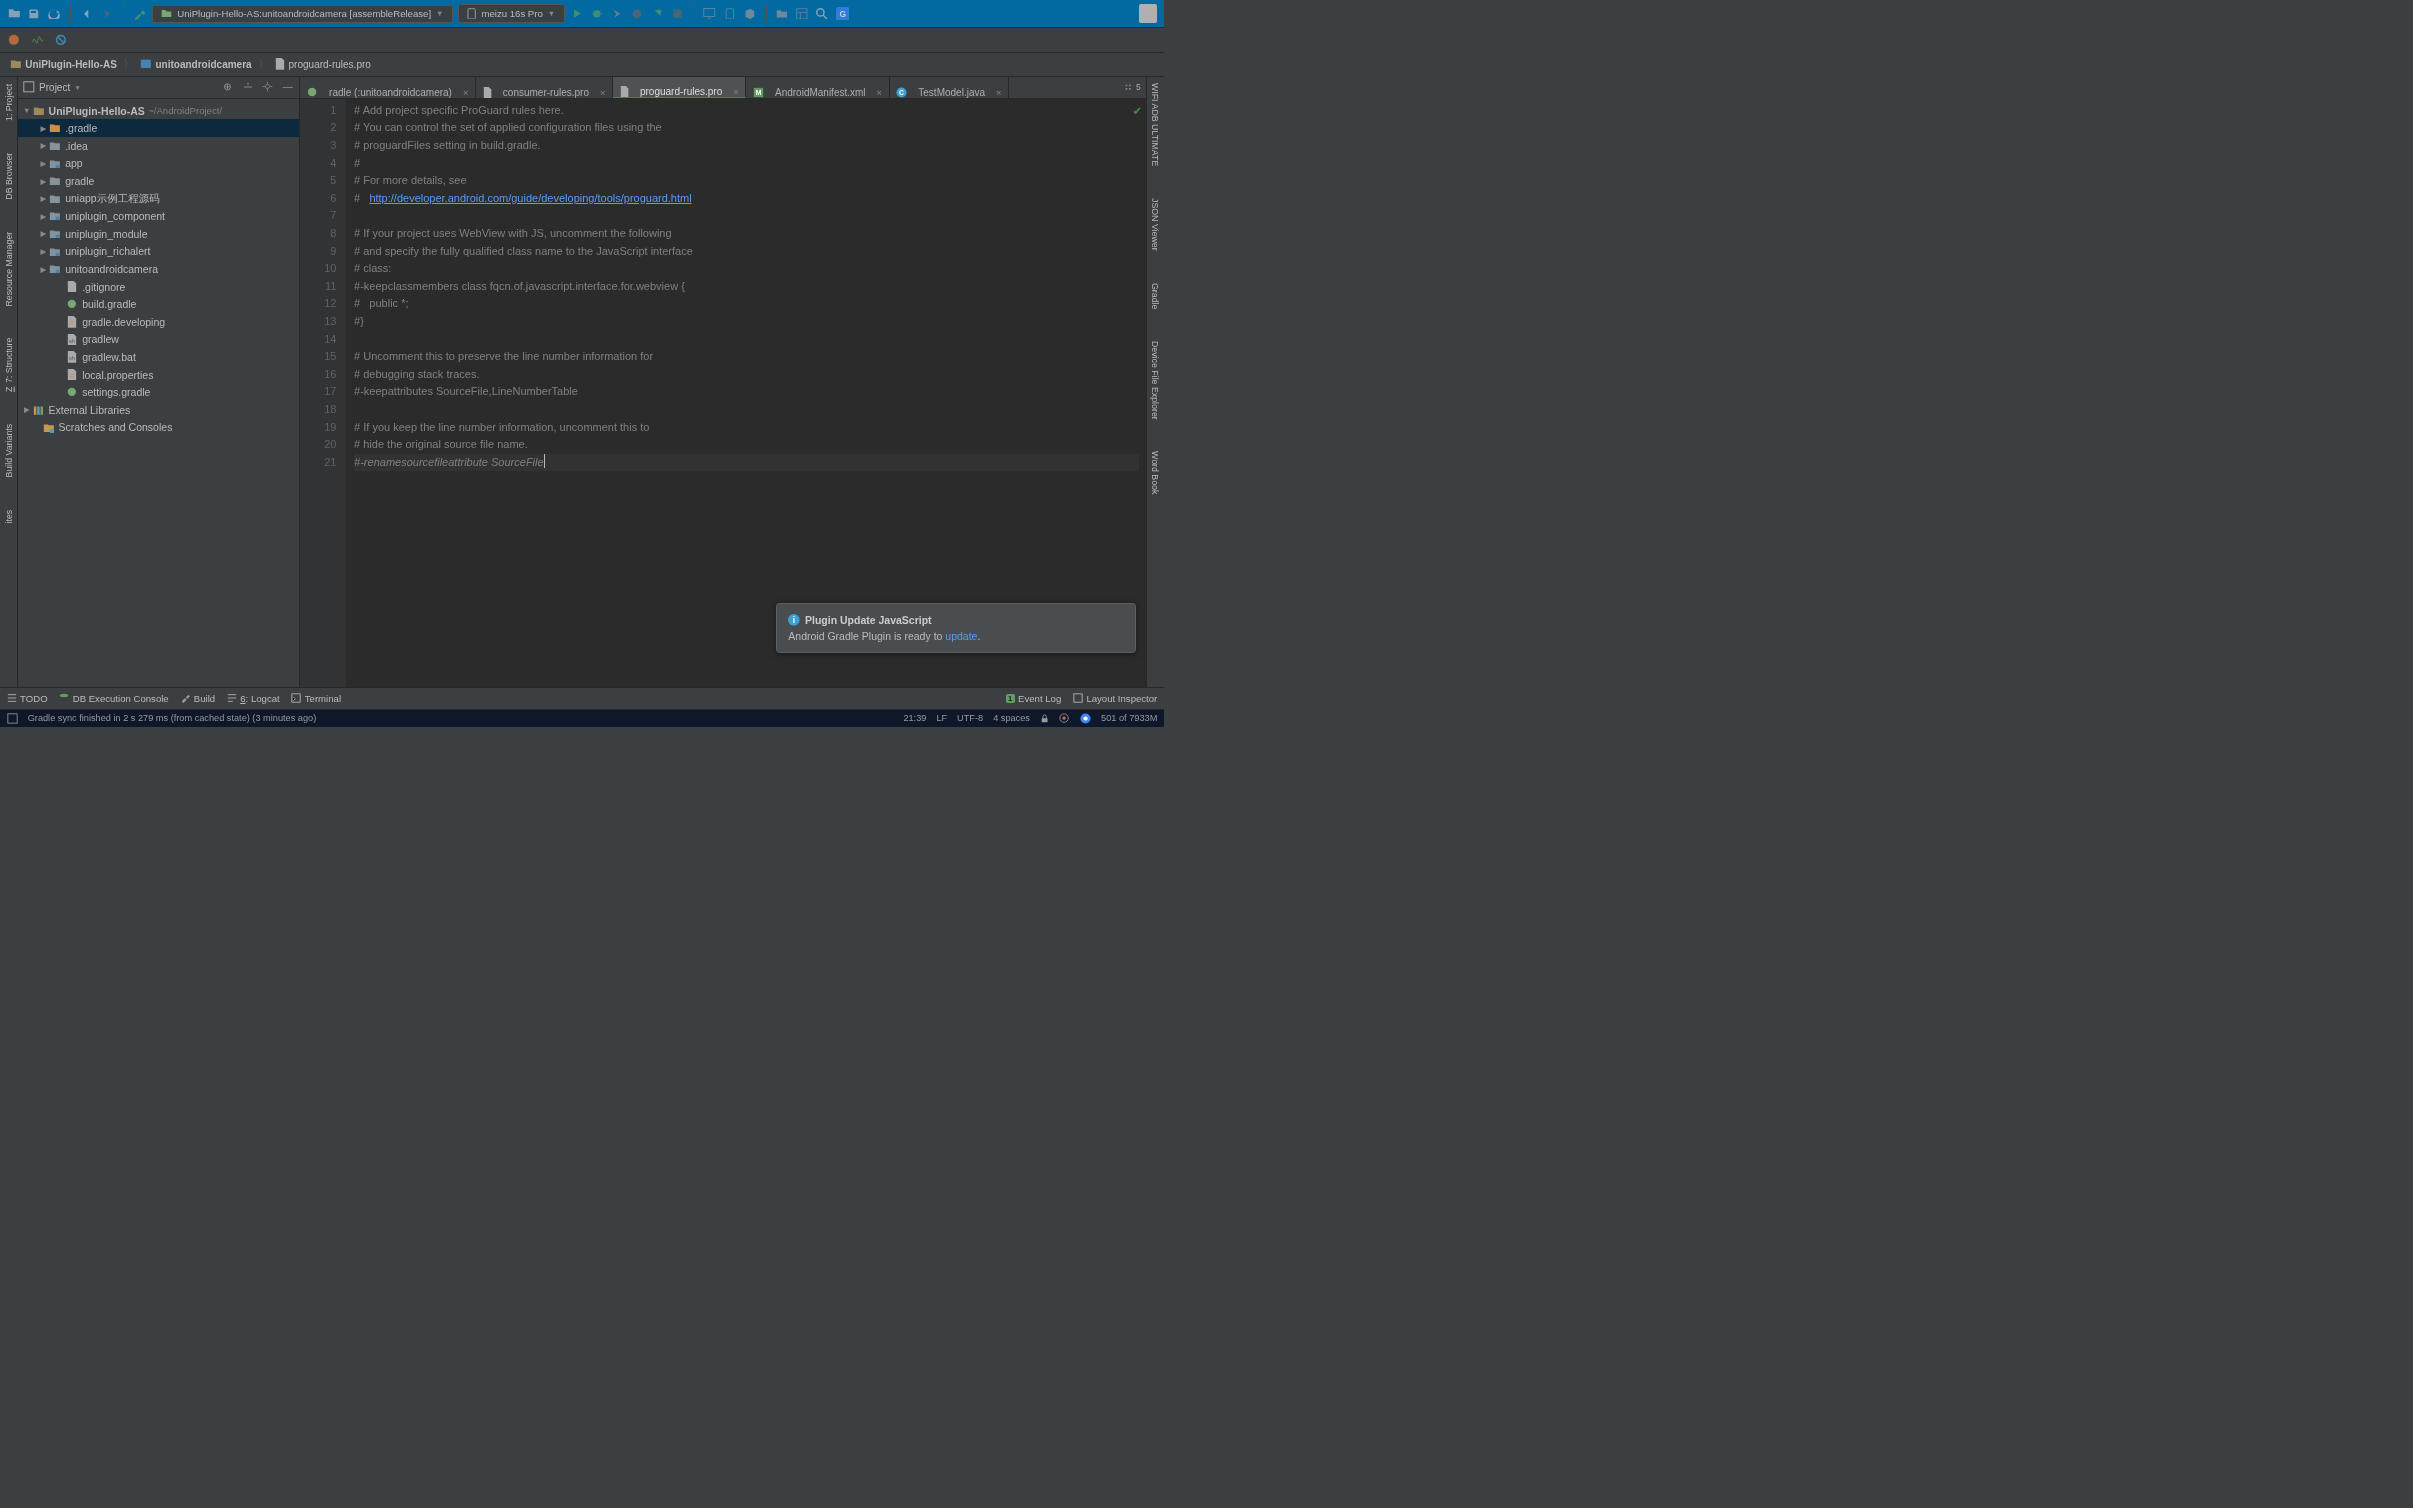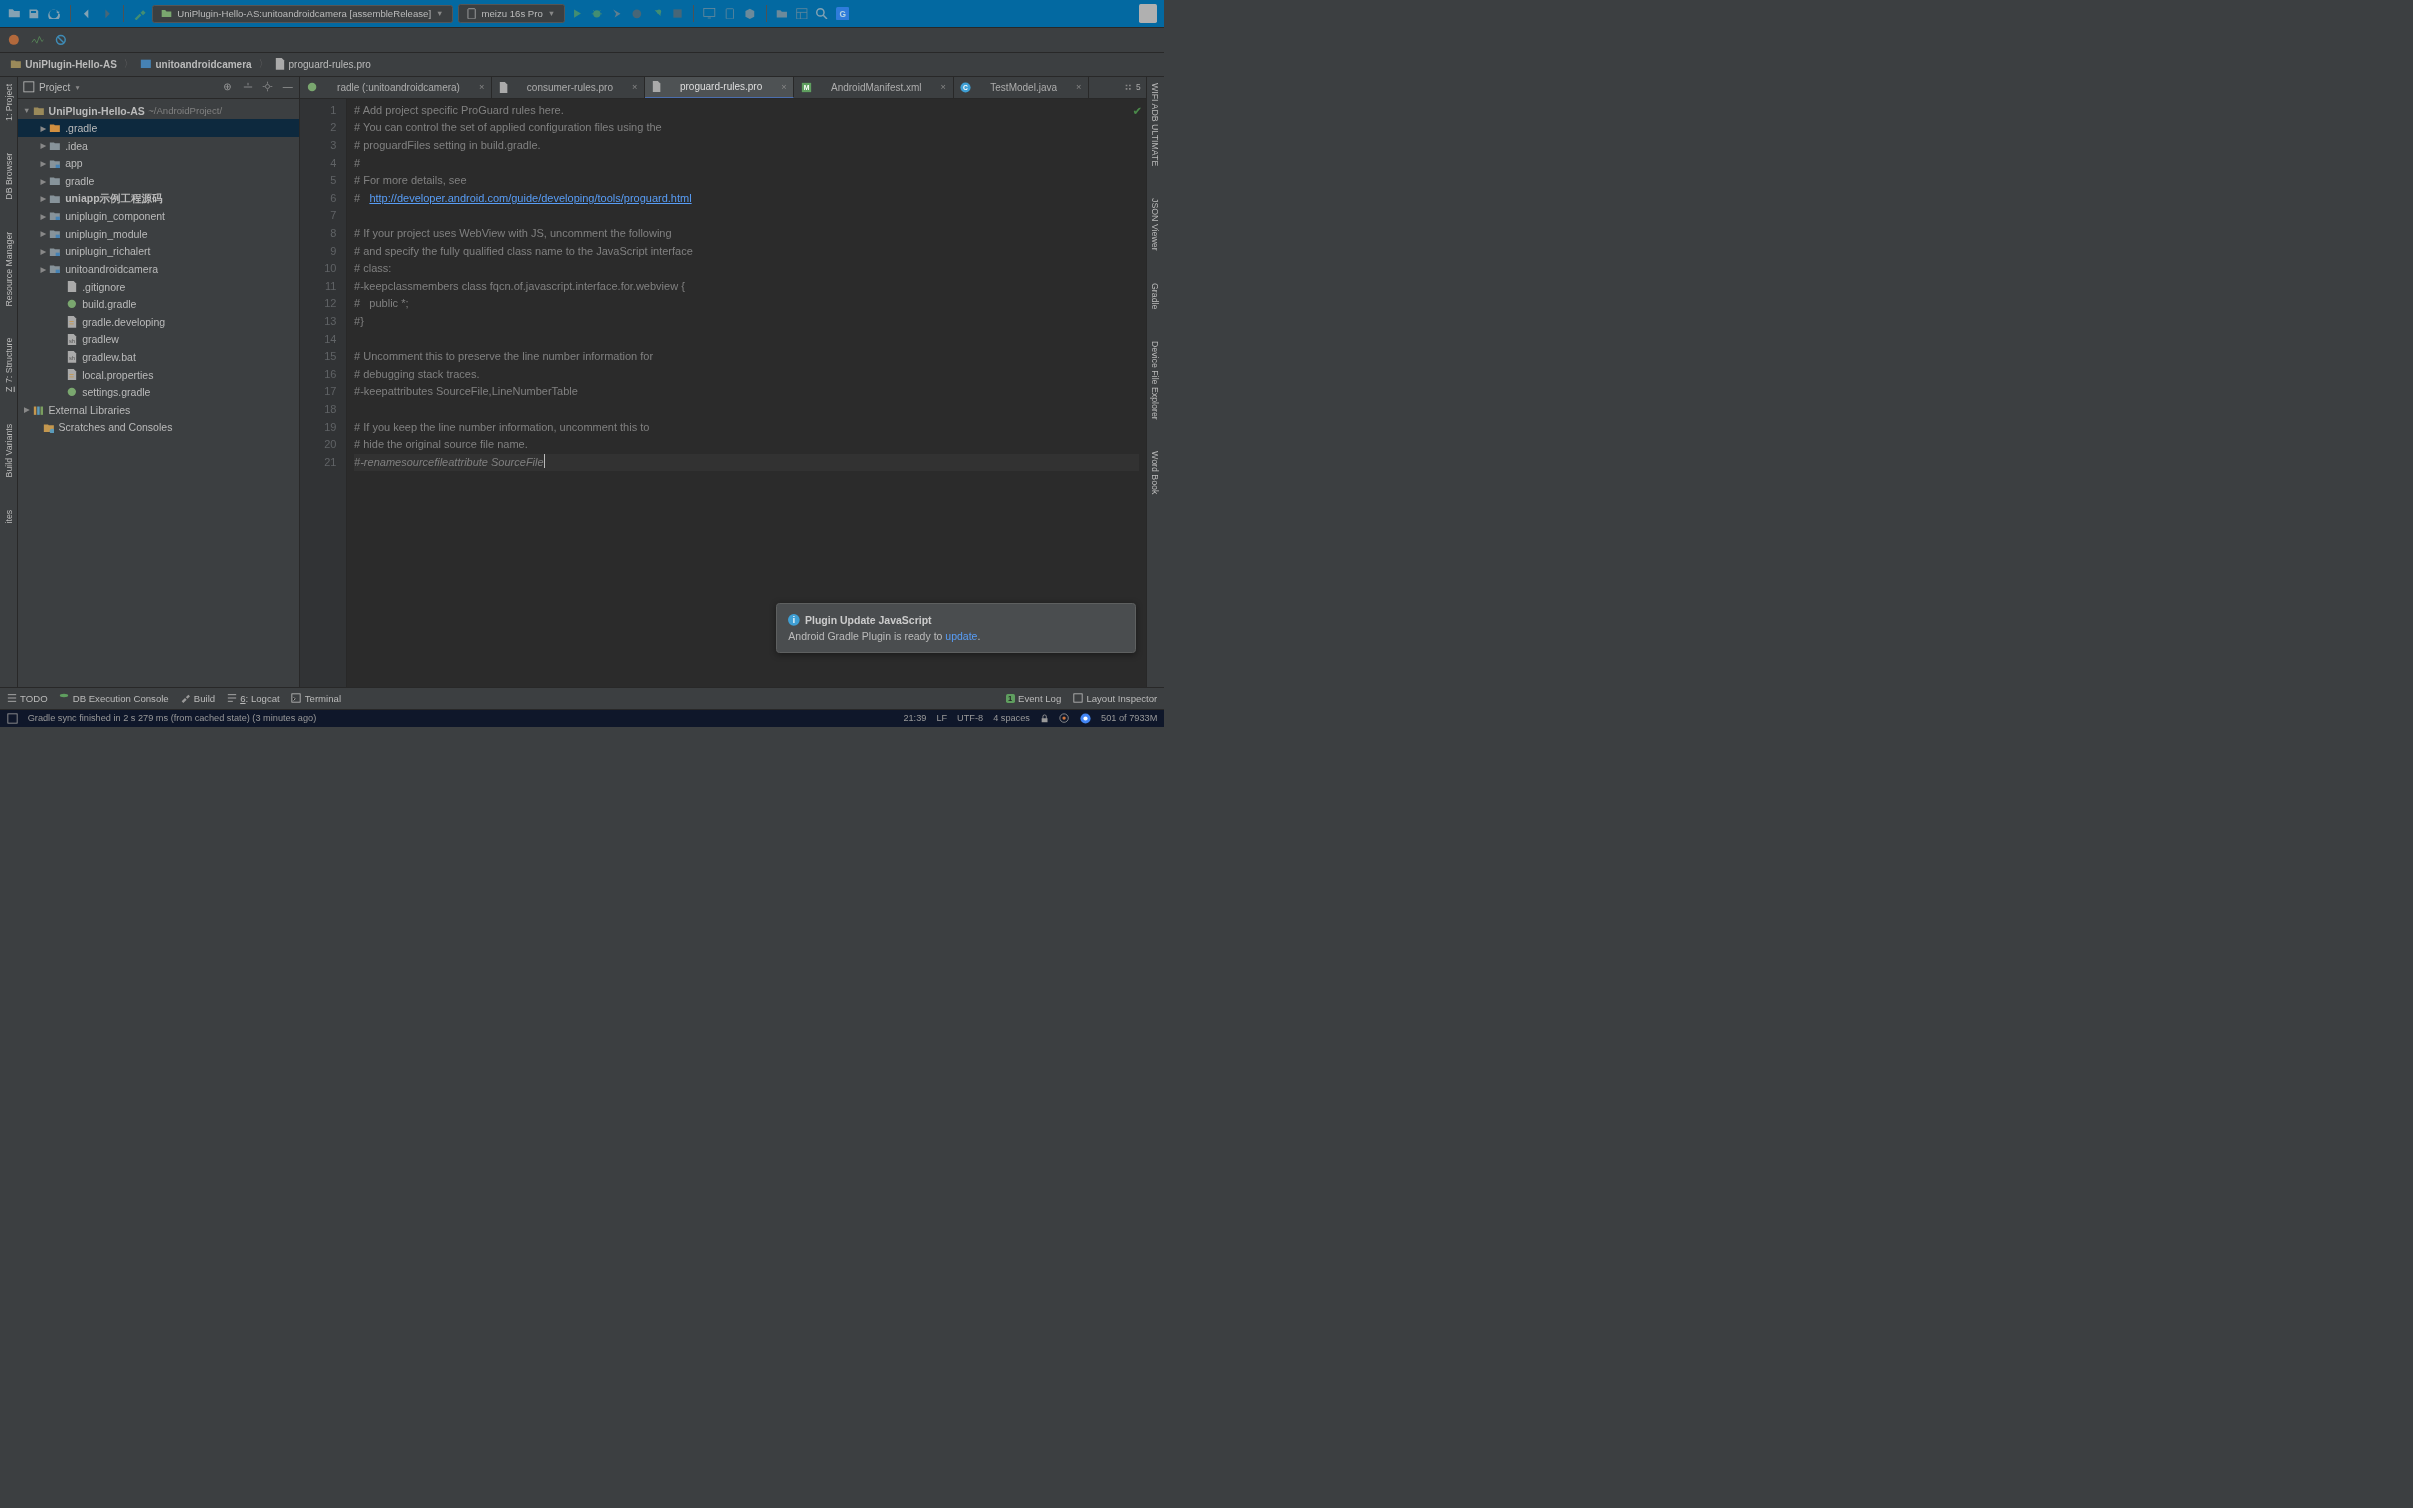--- a/index.html
+++ b/index.html
@@ -24,21 +24,21 @@
 .project-header .ph-icon { width:13.4px; height:13.4px; display:flex; align-items:center; justify-content:center; cursor:pointer; opacity:0.7;}
 .tree { flex:1; overflow:auto; padding: 3.4px 0; font-size: 10.5px; }
 .tree-row { display:flex; align-items:center; height:17.6px; padding-left: 3.4px; cursor:pointer; white-space:nowrap; }
 .tree-row.selected { background: #0d293e; }
 .tree-row .arrow { width:10px; color:#888; font-size:7.5px; display:inline-flex; justify-content:center;}
 .tree-row .icn { width:13.4px; height:13.4px; display:inline-flex; align-items:center; justify-content:center; margin-right:3.4px;}
 .tree-row .name { }
 .tree-row .path { color:#808080; margin-left:3.4px; font-size:9.6px;}
 .editor-panel { flex:1; display:flex; flex-direction:column; min-width:0; background:#2b2b2b; position:relative; }
 .tab-bar { height:22px; background:#3c3f41; display:flex; align-items:stretch; border-bottom:0.8px solid #282828; }
-.tab { display:flex; align-items:center; gap:19px; padding:0 6.7px; font-size:10px; border-right:0.8px solid #282828; cursor:pointer; color:#adadad; }
+.tab { display:flex; align-items:flex-end; gap:11px; padding:0 6.7px; font-size:10px; border-right:0.8px solid #282828; cursor:pointer; color:#adadad; }
 .tab.active { background:#4e5254; color:#dfdfdf; border-bottom: 1.7px solid #4b6eaf; }
 .tab .close { color:#888; font-size:9.2px; cursor:pointer; }
 .tab-bar .tab-more { margin-left:auto; padding:0 5px; display:flex; align-items:center; gap:3.4px; }
 .editor { flex:1; display:flex; font-family: "JetBrains Mono","Consolas",monospace; font-size:11px; line-height:17.6px; min-height:0; position:relative; }
 .gutter { width:47px; background:#313335; color:#606366; text-align:right; padding:3.4px 10px 3.4px 0; user-select:none; border-right:0.8px solid #282828;}
 .gutter div { height:17.6px; }
 .code { flex:1; padding:3.4px 6.7px; color:#808080; white-space:pre; overflow:auto; position:relative; }
 .code .ln { height:17.6px; }
 .code .ln.cursor { background:#323232;font-style:italic; }
 .code a { color:#589df6; text-decoration: underline; }
@@ -322,21 +322,21 @@
             </span>
             <span class="name" style="font-weight:500">gradle</span>
           </div>
           <div class="tree-row" style="padding-left: 20px;">
             <span class="arrow">▶</span>
             <span class="icn">
               <svg width="11.7" height="11.7" viewBox="0 0 14 14">
                 <path fill="#87939a" d="M1 3h5l1 1h6v8H1z"></path>
               </svg>
             </span>
-            <span class="name" style="font-weight:700">uniapp示例工程源码</span>
+            <span class="name" style="font-weight:400">uniapp示例工程源码</span>
           </div>
           <div class="tree-row" style="padding-left: 20px;">
             <span class="arrow">▶</span>
             <span class="icn">
               <svg width="11.7" height="11.7" viewBox="0 0 14 14">
                 <path fill="#87939a" d="M1 3h5l1 1h6v8H1z"></path>
                 <rect fill="#4682b4" x="8" y="8" width="5" height="4"></rect>
               </svg>
             </span>
             <span class="name" style="font-weight:500">uniplugin_component</span>

